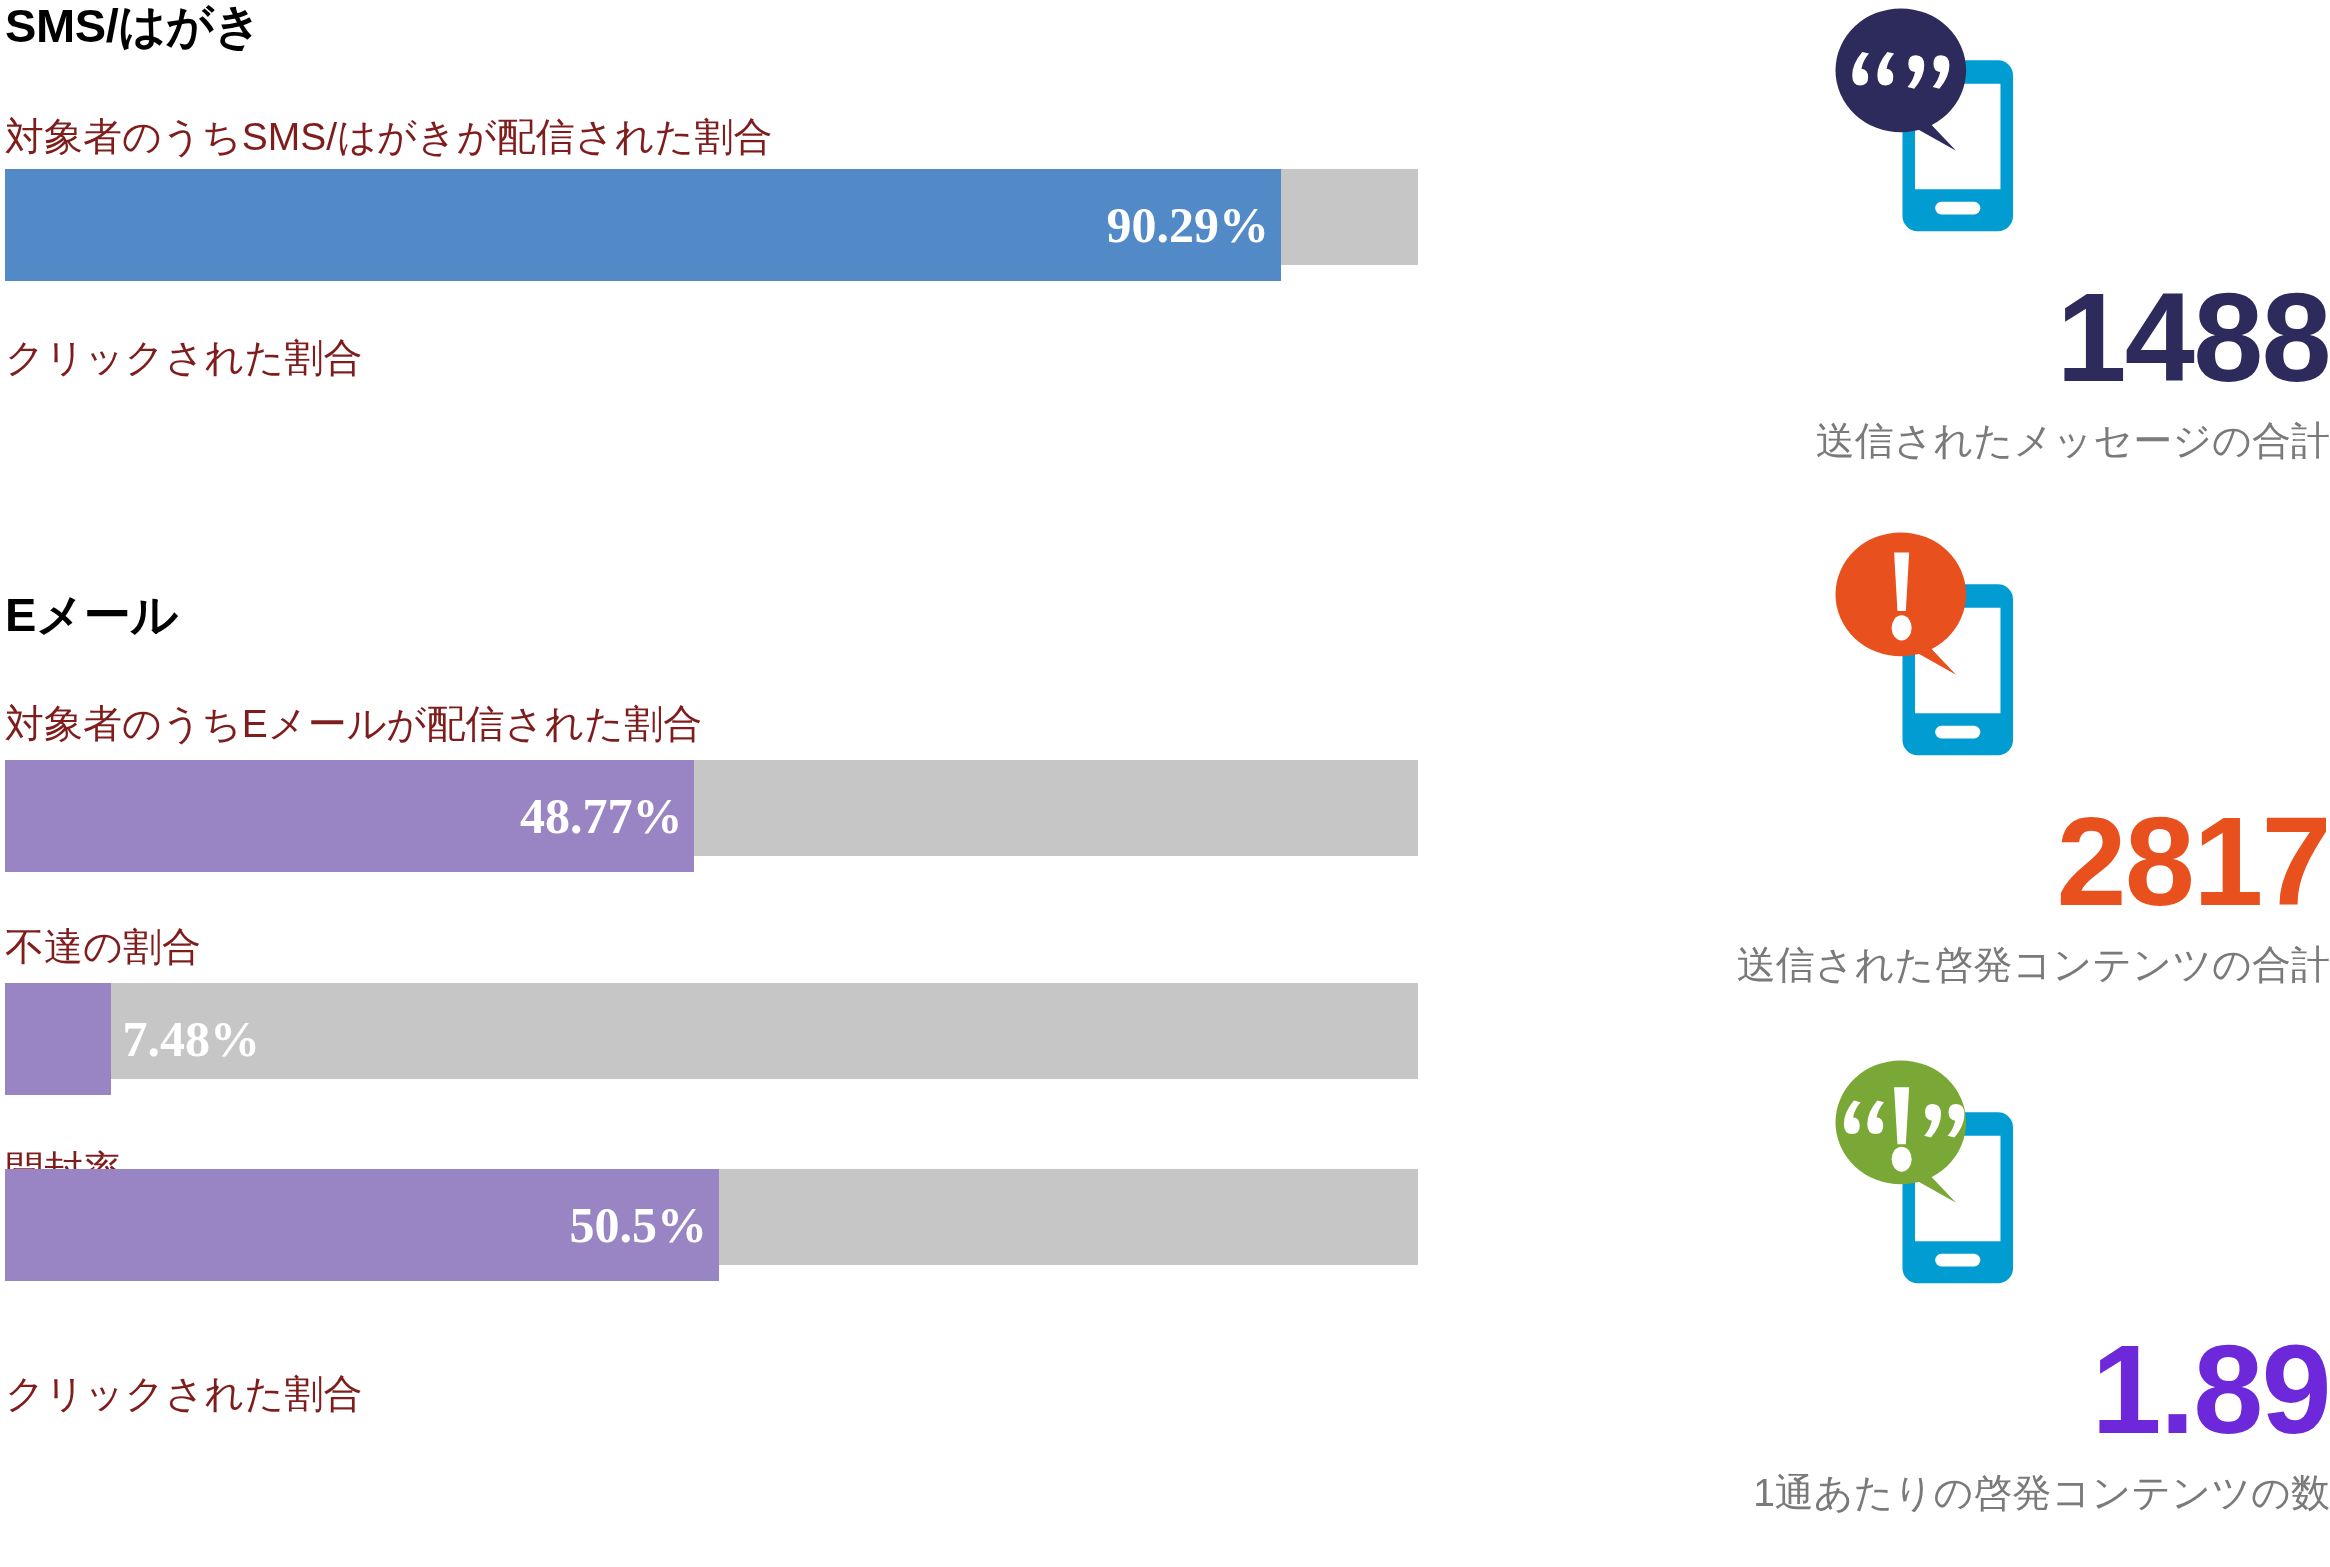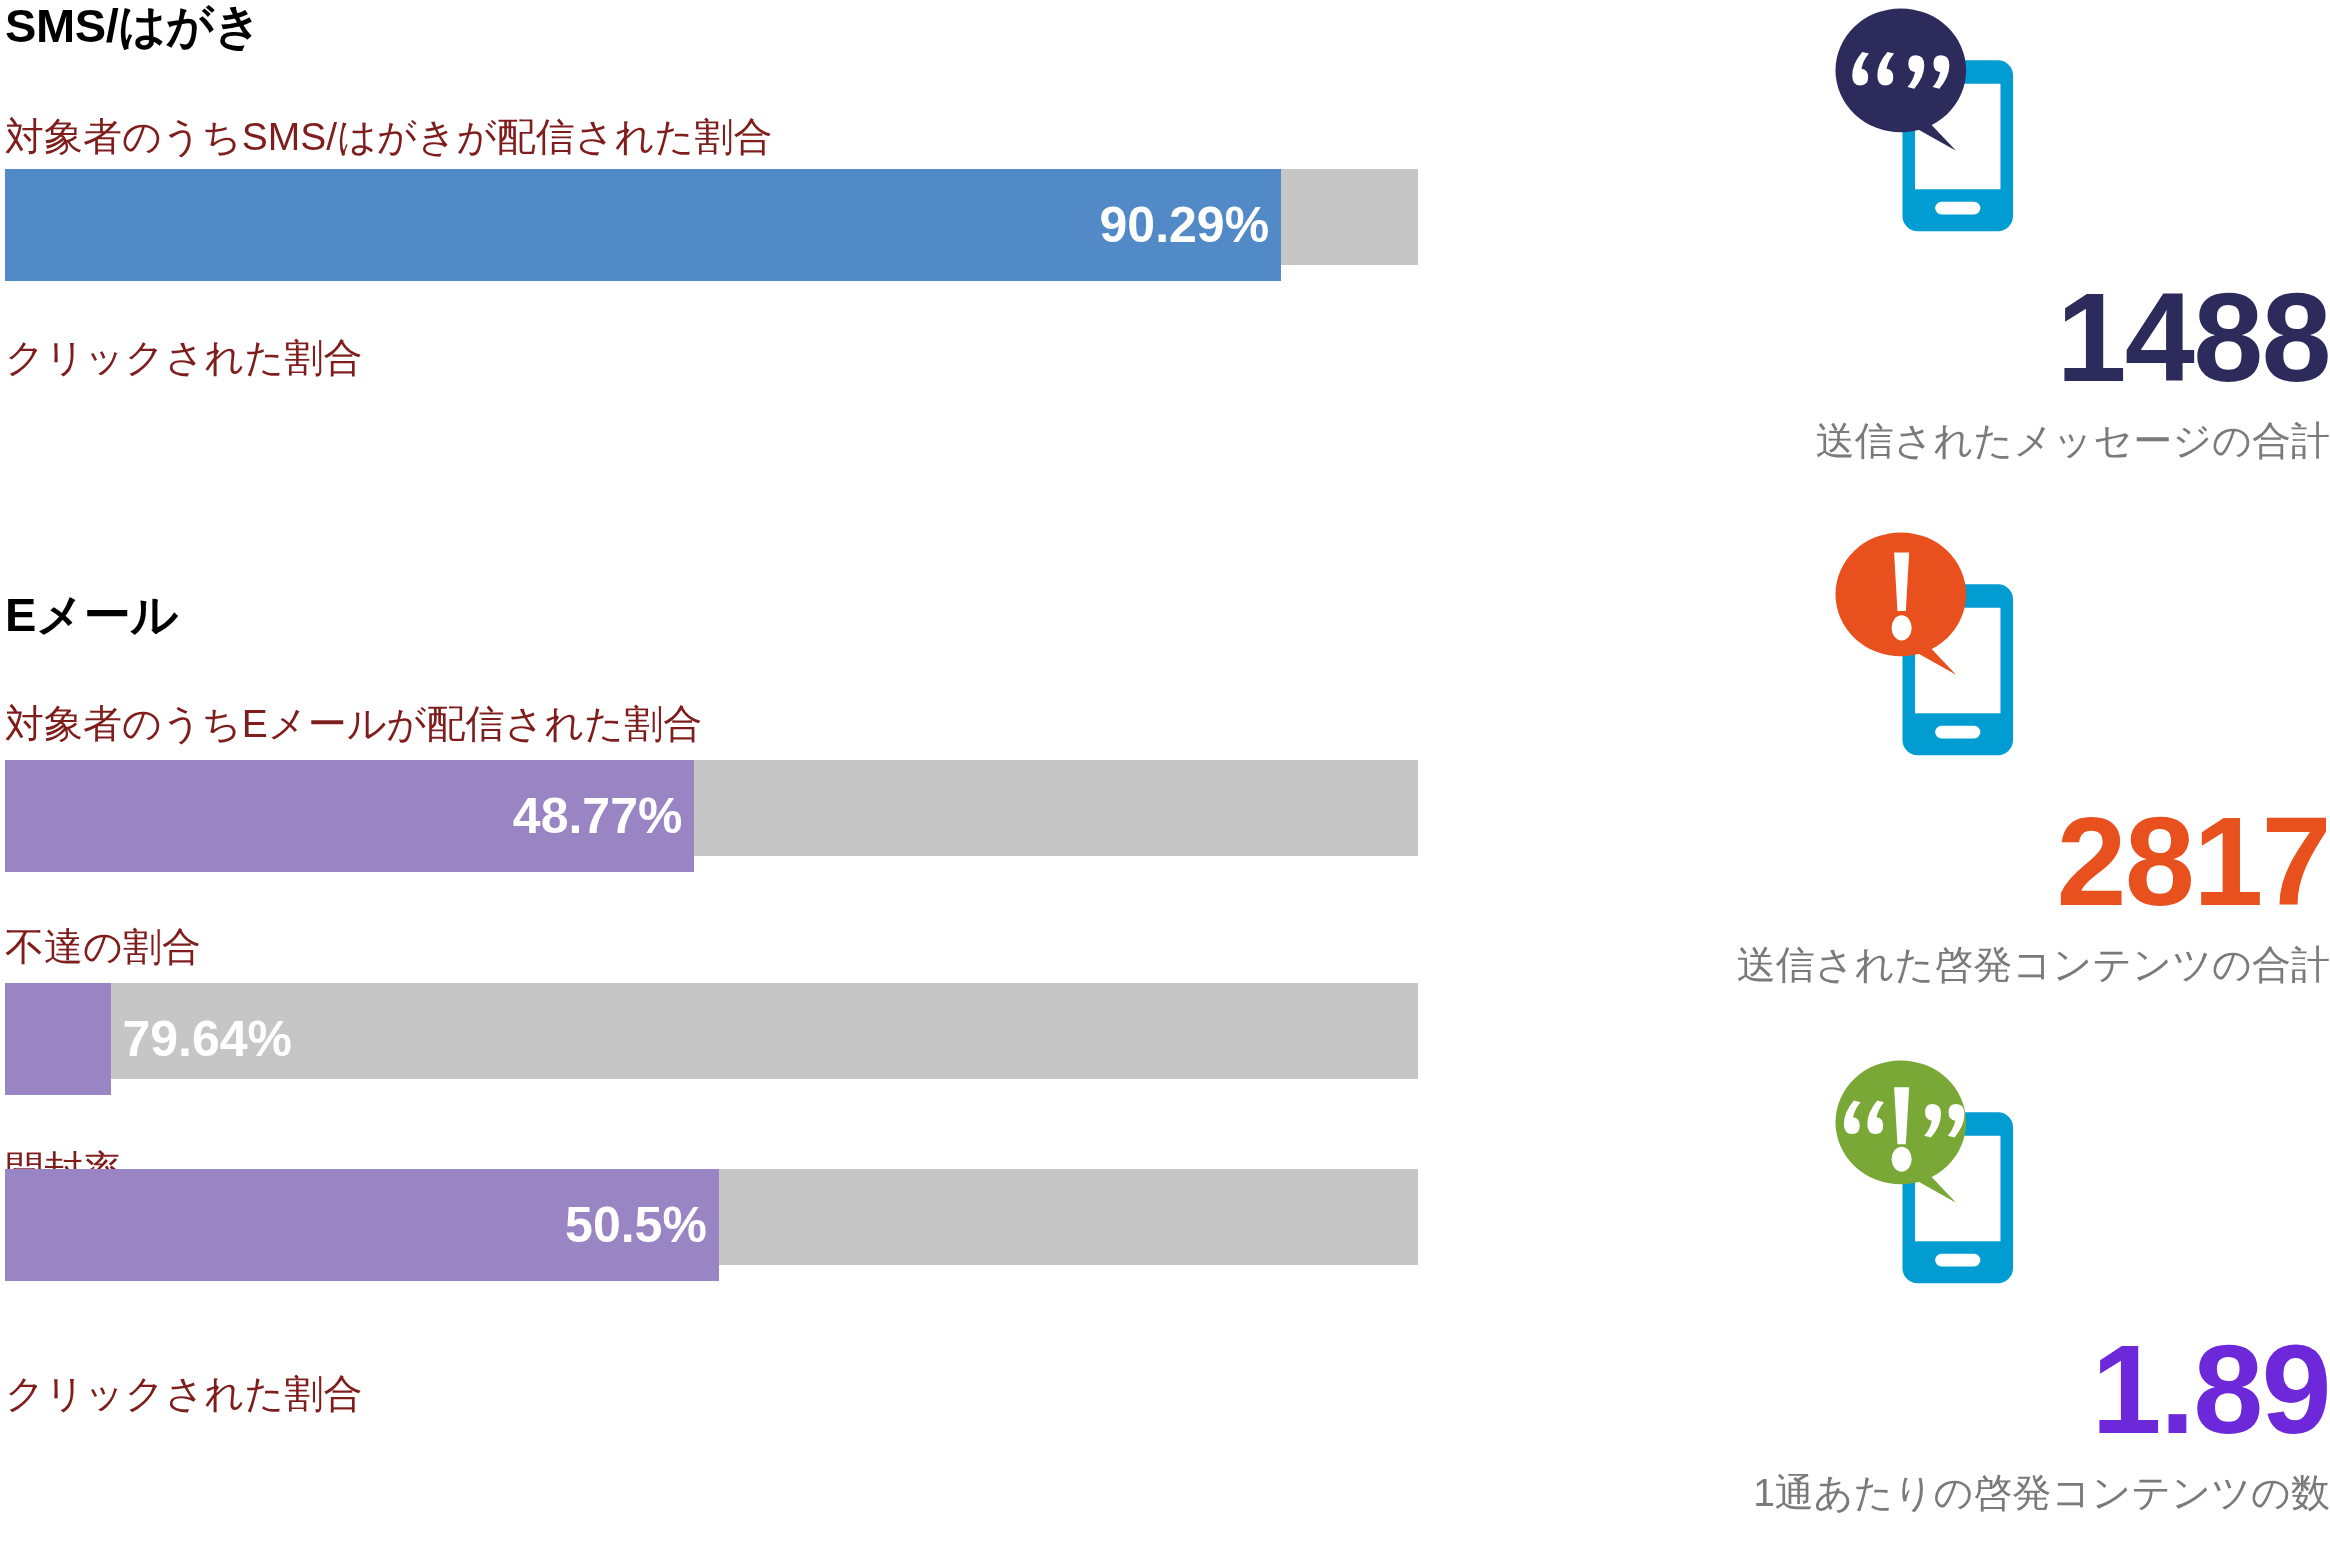--- a/index.html
+++ b/index.html
@@ -43,20 +43,21 @@
     line-height: 1.0;
     white-space: nowrap;
   }
 
   .bar-track {
     position: relative;
     width: 1413px;
     height: 96px;
     background: #C6C6C6;
     margin-left: 5px;
+    font-family: Liberation Serif, serif;
   }
 
   .bar-fill {
     position: absolute;
     left: 0;
     top: 0;
     height: 112px;
   }
 
   .bar-fill.blue   { background: #5289C7; }
@@ -160,21 +161,21 @@
         </div>
       </div>
     </div>
 
     <div style="position:absolute; left:5px; top:927px;">
       <div class="bar-label">不達の割合</div>
     </div>
     <div style="position:absolute; left:0px; top:983px;">
       <div class="bar-track">
         <div class="bar-fill purple" style="width: 7.48%;">
-          <span class="bar-value outside">79.64%</span>
+          <span class="bar-value outside">7.48%</span>
         </div>
       </div>
     </div>
 
     <div style="position:absolute; left:5px; top:1150px;">
       <div class="bar-label">開封率</div>
     </div>
     <div style="position:absolute; left:0px; top:1169px;">
       <div class="bar-track">
         <div class="bar-fill purple" style="width: 50.5%;">

